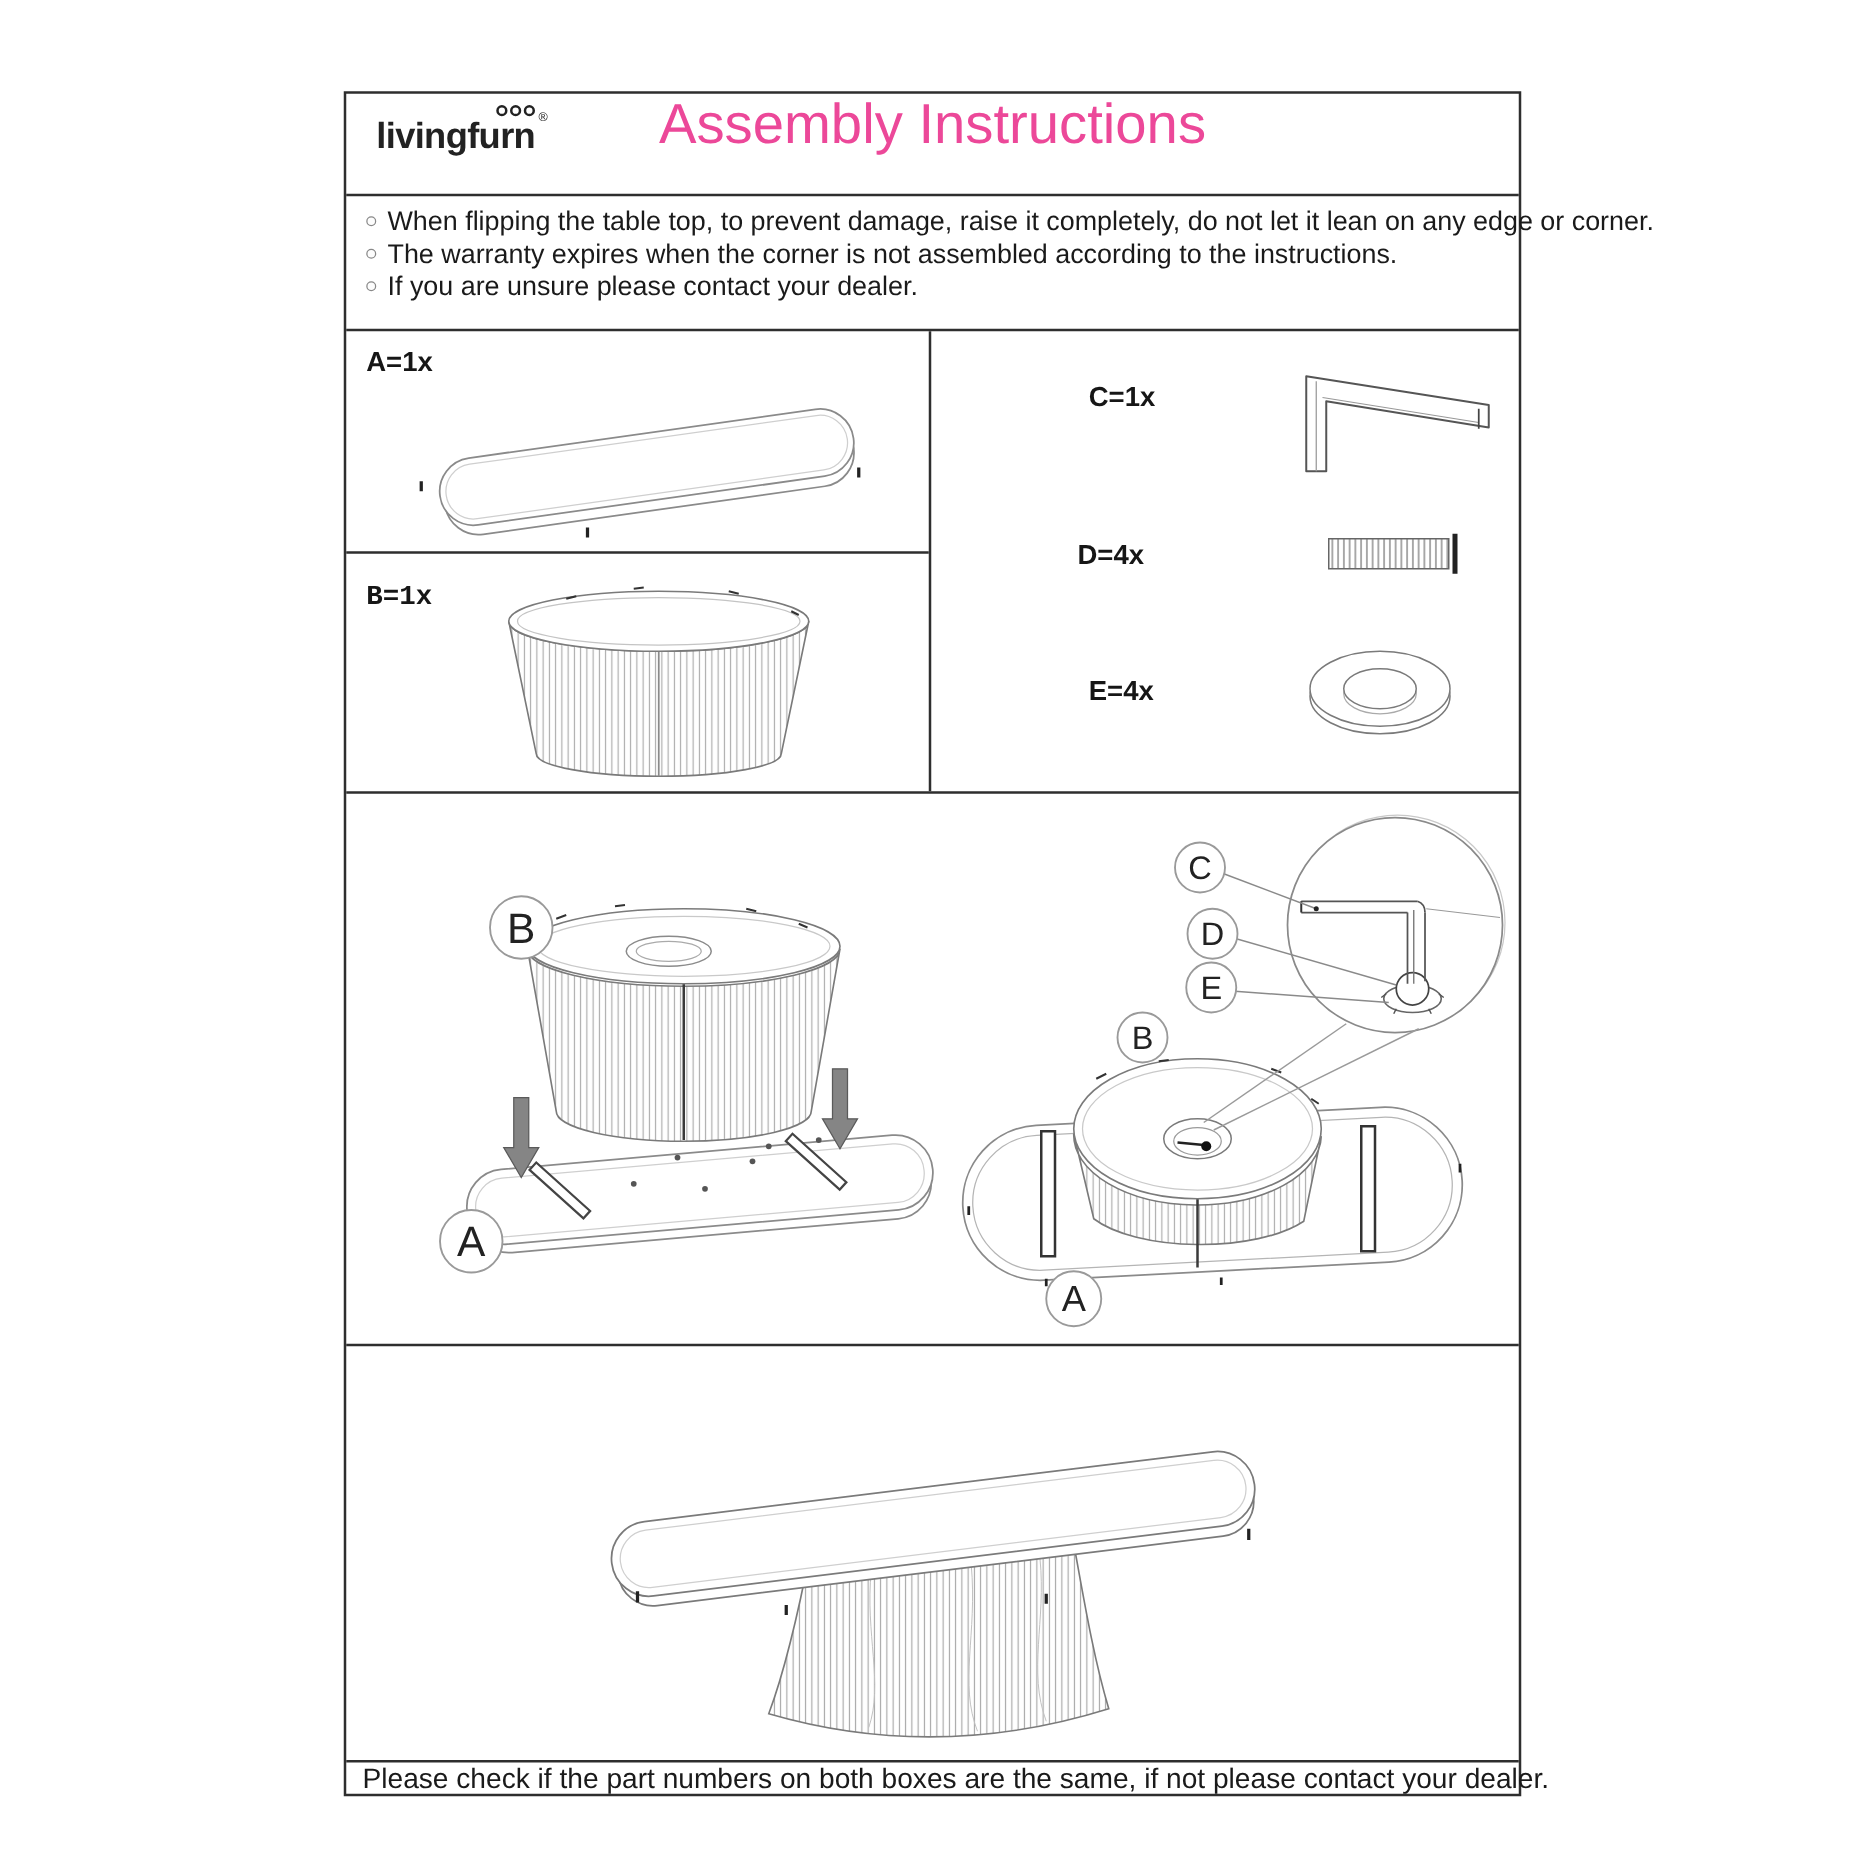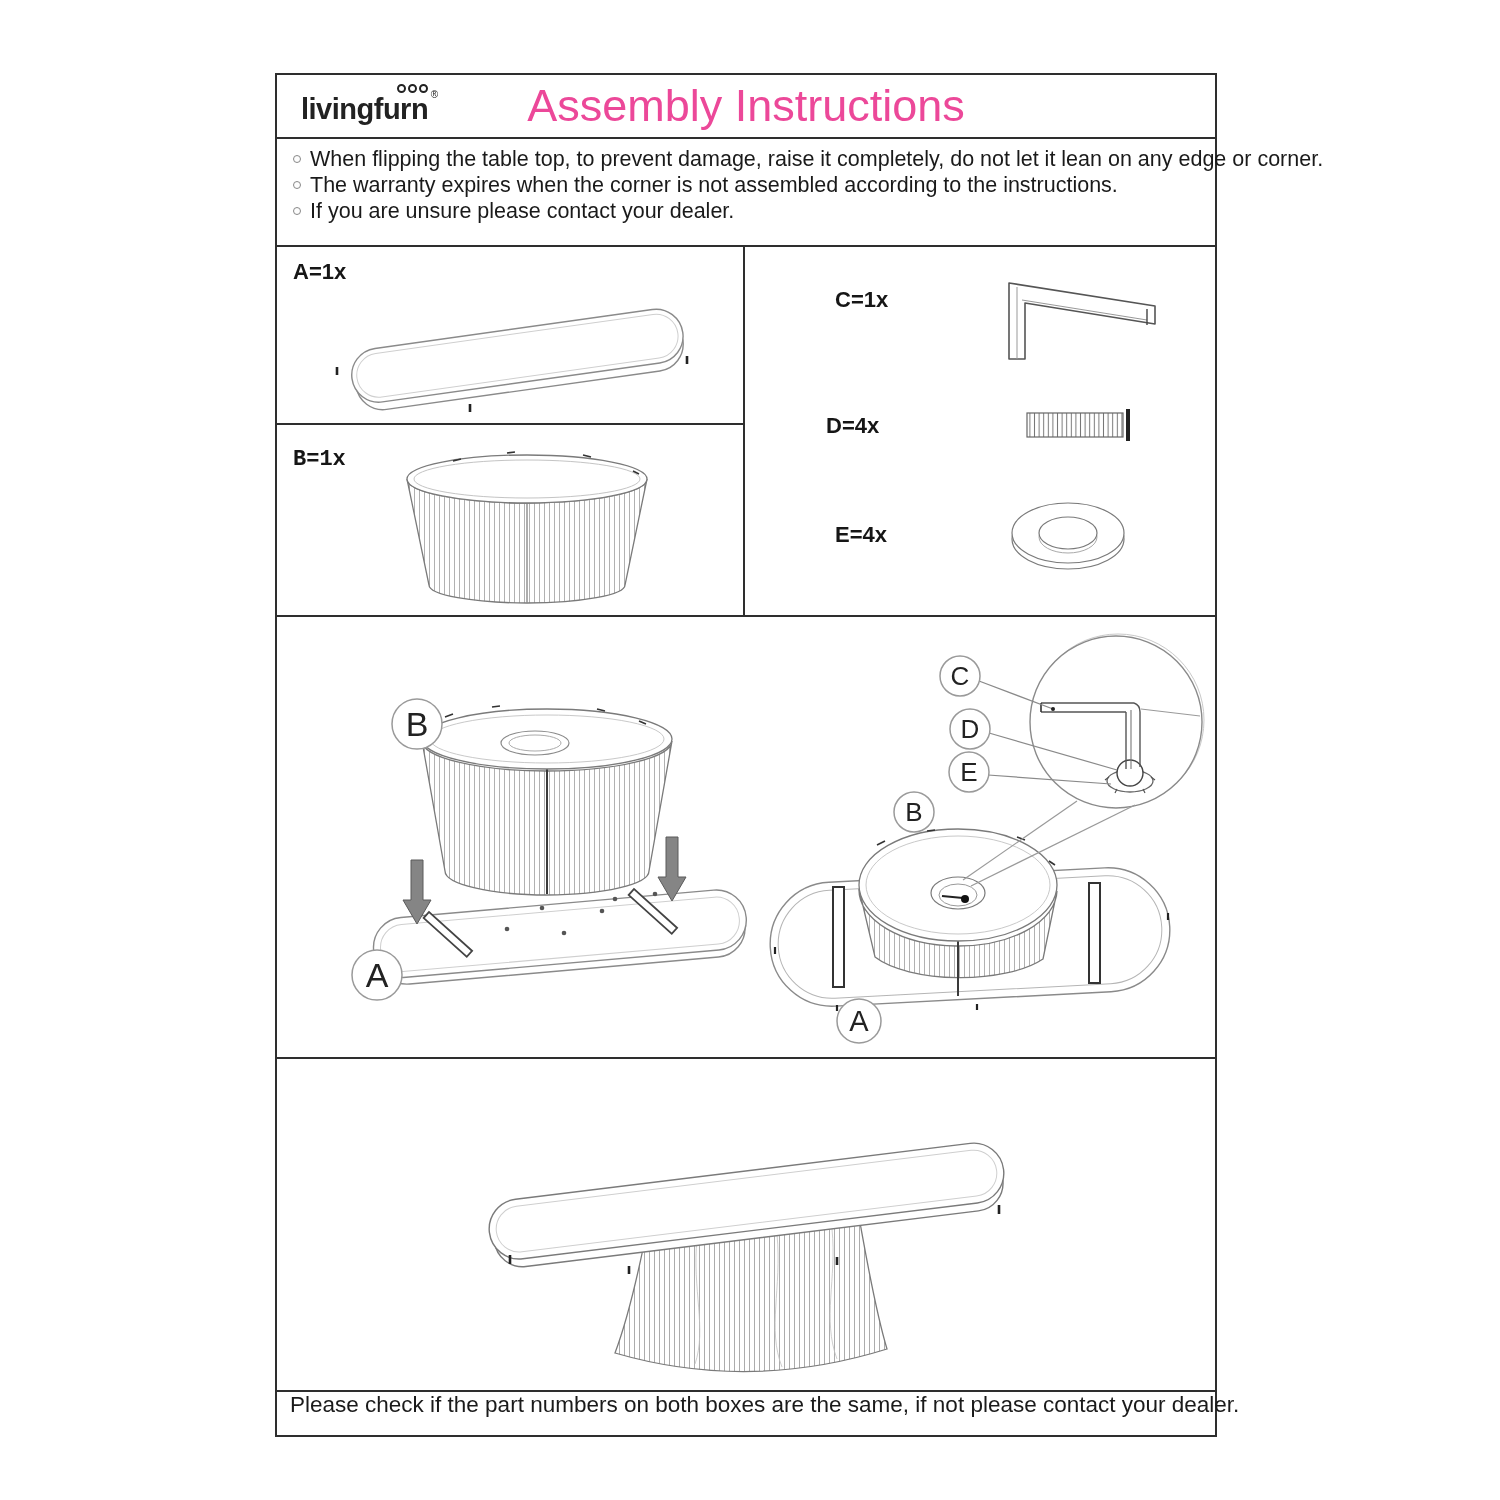--- a/index.html
+++ b/index.html
@@ -4,37 +4,37 @@
 <style>
   html,body{margin:0;padding:0;background:#ffffff;}
   .page{position:relative;width:1500px;height:1500px;background:#ffffff;overflow:hidden;
         font-family:"Liberation Sans", sans-serif;color:#1a1a1a;}
   .doc{position:absolute;left:275px;top:73px;width:942px;height:1364px;
        border:2px solid #2e2e2e;box-sizing:border-box;background:#fff;}
   .section{box-sizing:border-box;position:relative;}
   .section + .section{border-top:2px solid #2e2e2e;}
 
   
-  .header{height:62px;display:flex;align-items:center;}
+  .header{height:48px;display:flex;align-items:center;}
   .logo{position:absolute;left:24px;top:18px;}
   .logo-text{font-size:29px;font-weight:bold;letter-spacing:-0.5px;color:#222;}
   .logo-dots{position:absolute;top:-9px;left:96px;display:flex;gap:2px;}
   .logo-dots span{width:5px;height:5px;border:2.5px solid #222;border-radius:50%;background:#fff;display:block;}
   .logo-reg{position:absolute;top:-4px;right:-10px;font-size:10px;color:#222;}
   .title{width:100%;text-align:center;font-size:45px;color:#ec4899;line-height:62px;}
 
   
-  .notes{height:108px;padding:7px 10px 0 16px;}
+  .notes{height:108px;padding:7px 10px 0 16px;margin-top:32px;}
   .note-row{display:flex;align-items:flex-start;height:26px;}
   .note-marker{flex:0 0 auto;width:6px;height:6px;border:1.5px solid #888;border-radius:50%;
                margin:9px 9px 0 0;background:#fdfdfd;}
   .note-text{font-size:21.5px;line-height:26px;white-space:nowrap;}
 
   
-  .parts{height:370px;display:flex;}
+  .parts{height:370px;display:flex;gap:36px;}
   .parts-left{width:468px;box-sizing:border-box;border-right:2px solid #2e2e2e;}
   .part-box{position:relative;box-sizing:border-box;}
   .box-a{height:176px;}
   .box-b{height:192px;border-top:2px solid #2e2e2e;font-family:Liberation Mono, monospace;}
   .parts-right{flex:1;position:relative;}
   .part-label{position:absolute;font-size:22px;font-weight:bold;color:#161616;}
   .label-a{left:16px;top:12px;}
   .label-b{left:16px;top:22px;}
   .label-c{left:90px;top:40px;}
   .label-d{left:81px;top:166px;}

